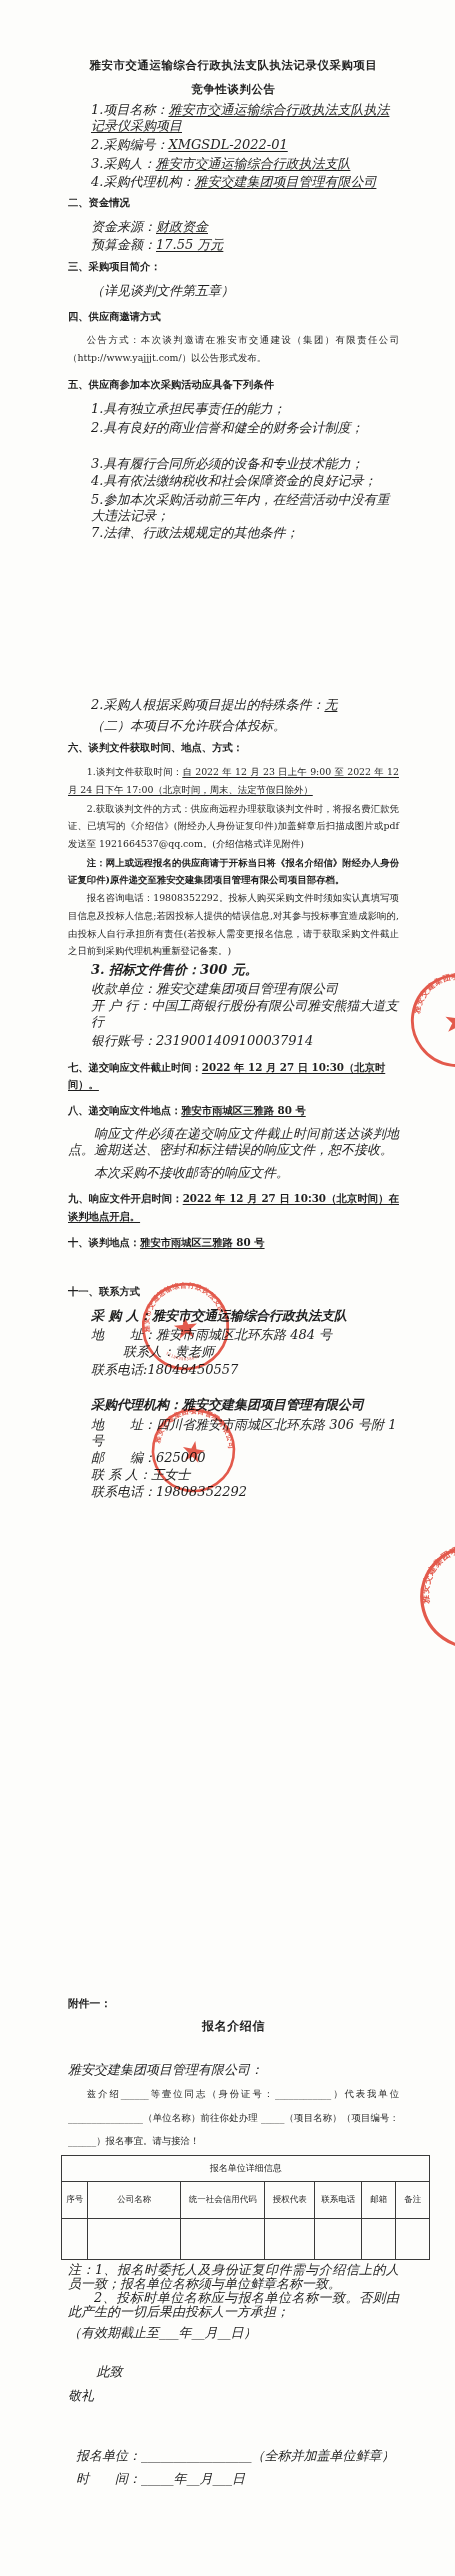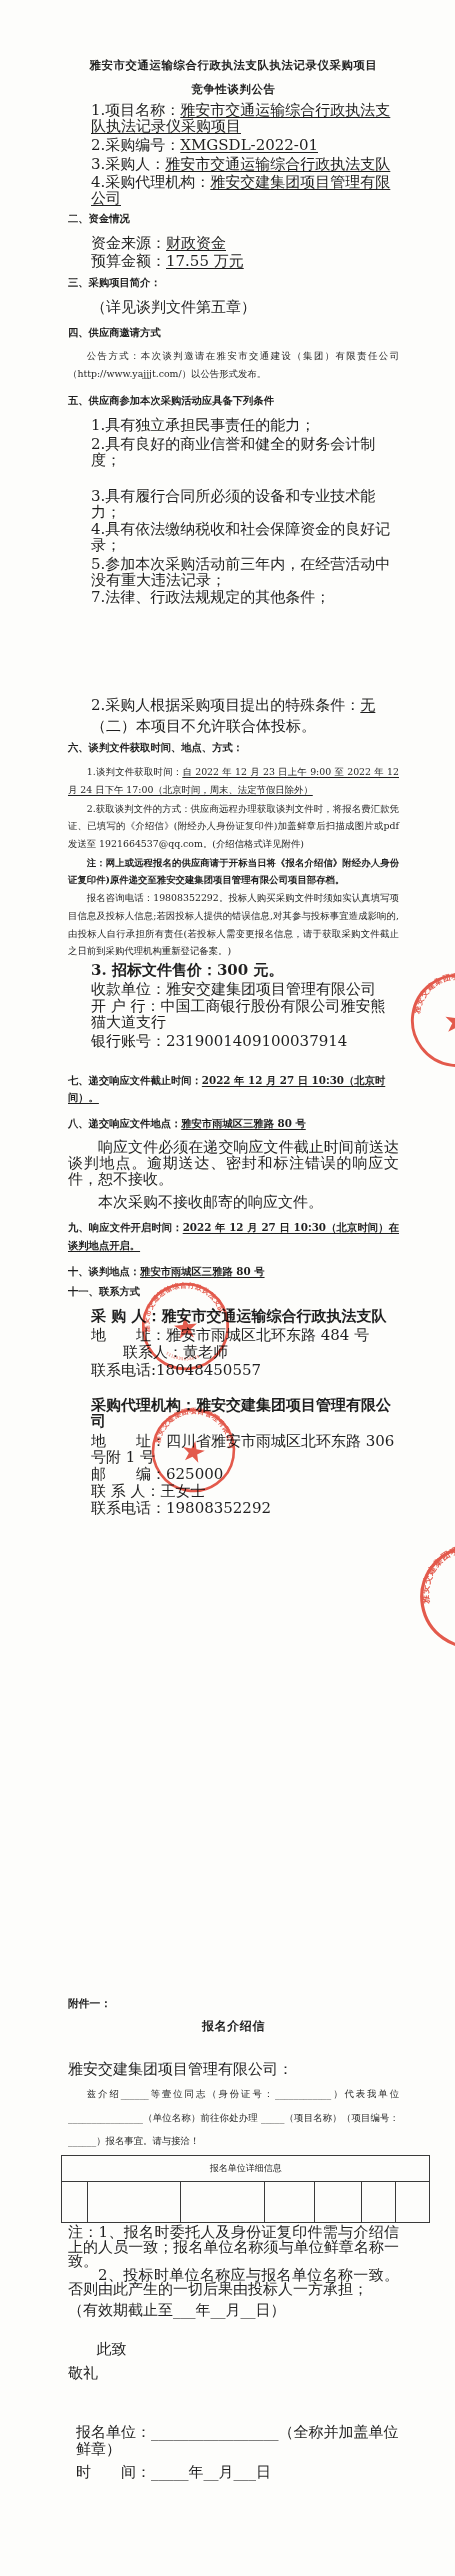--- a/index.html
+++ b/index.html
@@ -5,21 +5,21 @@
   html,body{margin:0;padding:0;background:#ffffff;}
   .sheet{
     position:relative;width:456px;height:2576px;margin:0 auto;
     background:#fdfdfb;overflow:hidden;color:#1f1f1f;
     font-family:"DejaVu Serif","Liberation Serif",serif;
   }
   .pg{position:absolute;left:0;width:456px;box-sizing:border-box;
       padding-left:68px;padding-right:57px;overflow:hidden;}
   .ttl{font-size:11.4px;font-weight:bold;text-align:center;line-height:17px;letter-spacing:0.6px;}
   .h{font-size:10.3px;font-weight:bold;line-height:17px;}
-  .t{font-size:15px;line-height:16px;}
+  .t{font-size:13px;line-height:16px;font-style:italic;}
   .tp{font-size:9.4px;line-height:17.7px;text-align:justify;}
   .ind{margin-left:23px;}
   .ind2{text-indent:2em;}
   .j{text-align:justify;}
   .u{text-decoration:underline;text-underline-offset:2.3px;text-decoration-thickness:0.6px;}
   .b{font-weight:bold;}
   .lh41{line-height:23.4px;}
   .lh26{line-height:14.2px;}
   table.reg{border-collapse:collapse;table-layout:fixed;width:368px;margin-left:-6.8px;
             font-size:8.5px;}
@@ -77,21 +77,21 @@
     <div class="h" style="margin-top:5.7px;">六、谈判文件获取时间、地点、方式：</div>
     <div class="tp ind2 j" style="margin-top:6.8px;"><span>1.谈判文件获取时间：</span><span class="u">自 2022 年 12 月 23 日上午 9:00 至 2022 年 12 月 24 日下午 17:00（北京时间，周末、法定节假日除外）</span></div>
     <div class="tp ind2 j" style="margin-top:1.1px;">2.获取谈判文件的方式：供应商远程办理获取谈判文件时，将报名费汇款凭证、已填写的《介绍信》(附经办人身份证复印件)加盖鲜章后扫描成图片或pdf 发送至 1921664537@qq.com。(介绍信格式详见附件)</div>
     <div class="tp ind2 j b" style="margin-top:1.1px;">注：网上或远程报名的供应商请于开标当日将《报名介绍信》附经办人身份证复印件)原件递交至雅安交建集团项目管理有限公司项目部存档。</div>
     <div class="tp ind2 j">报名咨询电话：19808352292。投标人购买采购文件时须如实认真填写项目信息及投标人信息;若因投标人提供的错误信息,对其参与投标事宜造成影响的,由投标人自行承担所有责任(若投标人需变更报名信息，请于获取采购文件截止之日前到采购代理机构重新登记备案。)</div>
     <div class="t ind b" style="margin-top:2.3px;"><span>3. 招标文件售价：</span><span>300 元。</span></div>
     <div class="t ind" style="margin-top:2.3px;"><span>收款单位：</span><span>雅安交建集团项目管理有限公司</span></div>
     <div class="t ind" style="margin-top:1.7px;"><span>开 户 行：</span><span>中国工商银行股份有限公司雅安熊猫大道支行</span></div>
     <div class="t ind" style="margin-top:2.3px;"><span>银行账号：</span><span>2319001409100037914</span></div>
 
-    <div class="h" style="margin-top:23px;"><span>七、递交响应文件截止时间：</span><span class="u">2022 年 12 月 27 日 10:30（北京时间）。</span></div>
+    <div class="h" style="margin-top:10px;"><span>七、递交响应文件截止时间：</span><span class="u">2022 年 12 月 27 日 10:30（北京时间）。</span></div>
     <div class="h" style="margin-top:9.7px;"><span>八、递交响应文件地点：</span><span class="u">雅安市雨城区三雅路 80 号</span></div>
     <div class="t ind2 j" style="margin-top:6.8px;">响应文件必须在递交响应文件截止时间前送达谈判地点。逾期送达、密封和标注错误的响应文件，恕不接收。</div>
     <div class="t ind2" style="margin-top:6.8px;">本次采购不接收邮寄的响应文件。</div>
     <div class="h j" style="margin-top:9px;line-height:17.7px;"><span>九、响应文件开启时间：</span><span class="u">2022 年 12 月 27 日 10:30（北京时间）在谈判地点开启。</span></div>
     <div class="h" style="margin-top:9px;"><span>十、谈判地点：</span><span class="u">雅安市雨城区三雅路 80 号</span></div>
 
     <svg class="stamp" style="left:409px;top:328px;width:97px;height:97px;transform:rotate(8deg);" viewBox="0 0 200 200">
       <defs>
           <path id="arcA" d="M 22,112 A 80,80 0 1 1 178,112"></path>
         </defs>
@@ -159,20 +159,29 @@
           <col style="width:84px">
         <col style="width:50px">
           <col style="width:47px">
           <col style="width:34px">
           <col style="width:34px">
       </colgroup>
       <tbody>
         <tr>
           <td colspan="7" class="tbl-title">报名单位详细信息</td>
         </tr>
+        <tr class="tbl-head">
+          <td>序号</td>
+          <td>公司名称</td>
+          <td>统一社会信用代码</td>
+          <td>授权代表</td>
+          <td>联系电话</td>
+          <td>邮箱</td>
+          <td>备注</td>
+        </tr>
         <tr class="tbl-empty">
           <td></td>
           <td></td>
           <td></td>
           <td></td>
           <td></td>
           <td></td>
           <td></td>
         </tr>
       </tbody>

